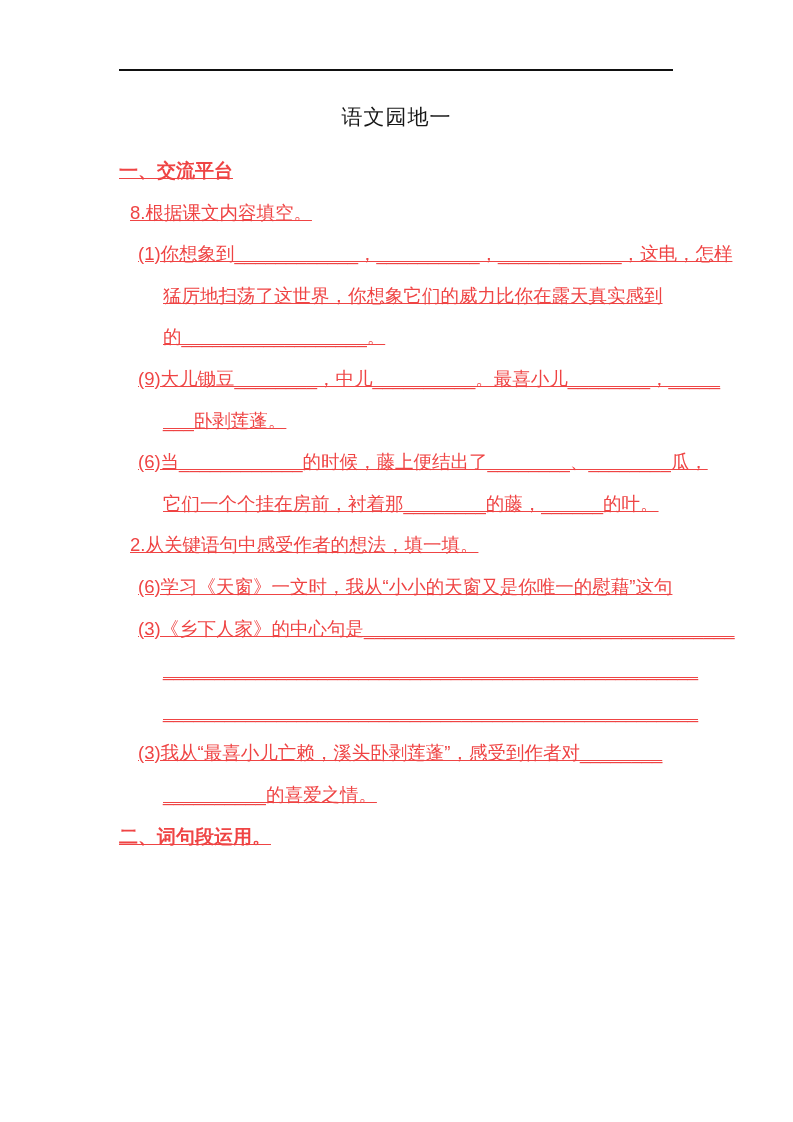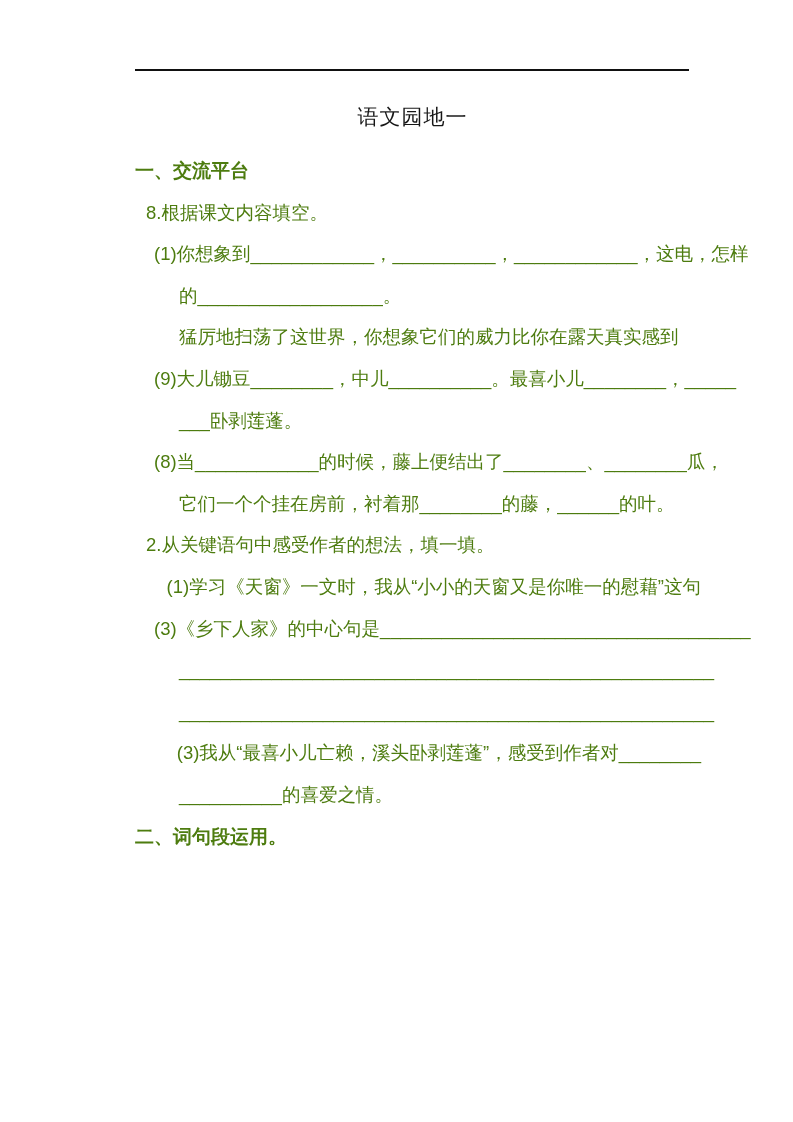--- a/index.html
+++ b/index.html
@@ -12,21 +12,20 @@
     height: 1122px;
     position: relative;
     overflow: hidden;
     font-family: "Liberation Sans", "DejaVu Sans", sans-serif;
     color: #1c1c1c;
   }
   .page {
     position: absolute;
     inset: 0;
     background: #ffffff;
-    margin-left: 16px;
   }
   .divider {
     position: absolute;
     top: 69px;
     left: 119px;
     width: 554px;
     height: 2px;
     background: #111111;
   }
   .doc-title {
@@ -44,53 +43,54 @@
     position: absolute;
     top: 150px;
     left: 119px;
     width: 566px;
   }
   .line {
     height: 41.6px;
     line-height: 41.6px;
     font-size: 18.5px;
     white-space: nowrap;
-    color: #4d7c0f;
+    color: #ef4444;
+    text-decoration: underline;
   }
   .heading {
     font-weight: 700;
     font-size: 19px;
   }
   .ind1 { padding-left: 11px; }
-  .ind2 { padding-left: 19px; text-align: right; }
+  .ind2 { padding-left: 19px; }
   .ind3 { padding-left: 44px; }
 </style>
 </head>
 <body>
 
 <div class="page">
 
   <div class="divider"></div>
 
   <div class="doc-title">语文园地一</div>
 
   <div class="content">
 
     <div class="line heading">一、交流平台</div>
 
     <div class="line ind1">8.根据课文内容填空。</div>
     <div class="line ind2">(1)你想象到____________，__________，____________，这电，怎样</div>
+    <div class="line ind3">猛厉地扫荡了这世界，你想象它们的威力比你在露天真实感到</div>
     <div class="line ind3">的__________________。</div>
-    <div class="line ind3">猛厉地扫荡了这世界，你想象它们的威力比你在露天真实感到</div>
     <div class="line ind2">(9)大儿锄豆________，中儿__________。最喜小儿________，_____</div>
     <div class="line ind3">___卧剥莲蓬。</div>
-    <div class="line ind2">(8)当____________的时候，藤上便结出了________、________瓜，</div>
+    <div class="line ind2">(6)当____________的时候，藤上便结出了________、________瓜，</div>
     <div class="line ind3">它们一个个挂在房前，衬着那________的藤，______的叶。</div>
     <div class="line ind1">2.从关键语句中感受作者的想法，填一填。</div>
-    <div class="line ind2">(1)学习《天窗》一文时，我从“小小的天窗又是你唯一的慰藉”这句</div>
+    <div class="line ind2">(6)学习《天窗》一文时，我从“小小的天窗又是你唯一的慰藉”这句</div>
     <div class="line ind2">(3)《乡下人家》的中心句是____________________________________</div>
     <div class="line ind3">____________________________________________________</div>
     <div class="line ind3">____________________________________________________</div>
     <div class="line ind2">(3)我从“最喜小儿亡赖，溪头卧剥莲蓬”，感受到作者对________</div>
     <div class="line ind3">__________的喜爱之情。</div>
 
     <div class="line heading">二、词句段运用。</div>
 
 
   </div>

